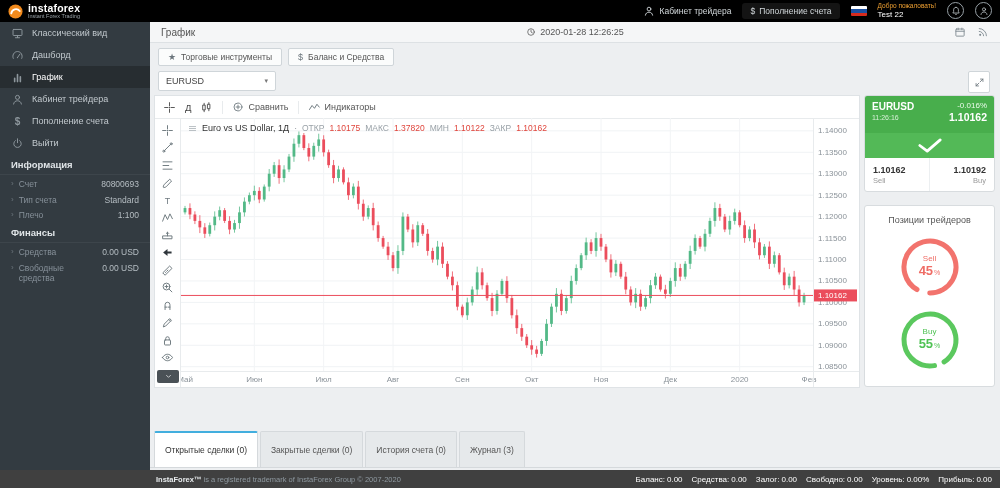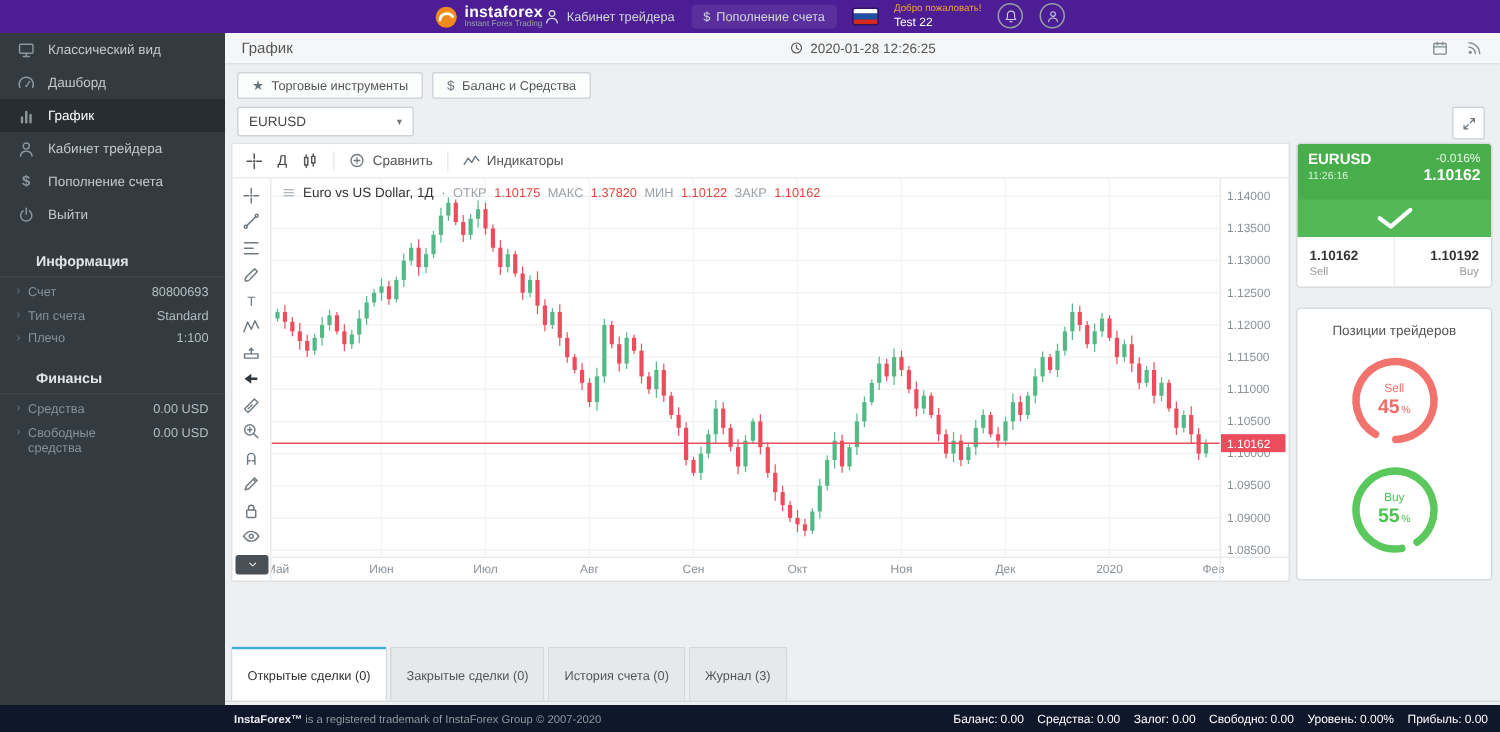--- a/index.html
+++ b/index.html
@@ -2,50 +2,50 @@
 <html><head>
 <meta charset="utf-8">
 <style>
   html,body{margin:0;padding:0}
   body{width:1000px;height:488px;position:relative;overflow:hidden;background:#edeff1;
        font-family:"Liberation Sans","DejaVu Sans",sans-serif;-webkit-font-smoothing:antialiased}
   svg{display:block}
   .i{stroke:currentColor;fill:none;stroke-width:1.2;stroke-linecap:round;stroke-linejoin:round}
 
   
-  .topbar{position:absolute;top:0;left:0;width:1000px;height:22px;background:#4c1d95;z-index:30;
-          display:flex;align-items:center;justify-content:center;padding:0 8px;box-sizing:border-box}
+  .topbar{position:absolute;top:0;left:0;width:1000px;height:22px;background:#000000;z-index:30;
+          display:flex;align-items:center;justify-content:space-between;padding:0 8px;box-sizing:border-box}
   .brand{display:flex;align-items:center;gap:5px}
   .brand-txt{line-height:1}
   .brand-name{color:#fff;font-size:10.5px;font-weight:bold;letter-spacing:.2px}
   .brand-tag{color:#98a1a7;font-size:5.5px;margin-top:1px}
   .tb-right{display:flex;align-items:center;gap:11px}
   .tb-item{display:flex;align-items:center;gap:4px;color:#d2d8db;font-size:8.5px;cursor:pointer}
   .pill{background:rgba(255,255,255,.08);border-radius:3px;padding:3px 8px}
   .flag{width:16px;height:10px;border-radius:1px;overflow:hidden;display:flex;flex-direction:column;box-shadow:0 0 0 1px rgba(0,0,0,.35)}
   .flag i{flex:1}
   .flag .f1{background:#fff}.flag .f2{background:#1c50a1}.flag .f3{background:#d52b1e}
   .welcome{line-height:1.2}
   .w1{color:#f0a132;font-size:6.5px}
   .w2{color:#fff;font-size:8px}
   .round{width:15px;height:15px;border:1px solid #97a0a6;border-radius:50%;display:flex;align-items:center;justify-content:center;color:#c6cdd1;cursor:pointer}
 
   
   .sidebar{position:absolute;top:22px;left:0;width:150px;bottom:7px;background:#333b41;z-index:20}
   .side-item{height:22px;display:flex;align-items:center;gap:8px;padding:0 11px;color:#c2c9ce;font-size:9px;cursor:pointer}
   .side-item .ic{width:13px;color:#8d969c;display:flex;justify-content:center}
   .side-item.active{background:#272d31;color:#fff}
-  .side-sec{margin-top:10px;padding:5px 24px 4px;color:#dfe4e7;font-weight:bold;font-size:9.5px;border-bottom:1px solid #3d454b}
+  .side-sec{padding:5px 11px 4px;color:#dfe4e7;font-weight:bold;font-size:9.5px;border-bottom:1px solid #3d454b}
   .side-row{display:flex;justify-content:space-between;align-items:flex-start;padding:4px 11px 1px;font-size:8.5px}
   .side-row .lbl{color:#87919a;display:flex;gap:5px;max-width:82px;line-height:1.25}
   .side-row .lbl .ch{color:#6b757c;font-size:8px;line-height:1.2}
   .side-row .val{color:#b6bec3;text-align:right}
 
   
-  .bottombar{position:absolute;bottom:0;left:0;width:1000px;height:18px;background:#0f172a;z-index:30;
+  .bottombar{position:absolute;bottom:0;left:0;width:1000px;height:18px;background:#404040;z-index:30;
              display:flex;align-items:center;justify-content:space-between;padding:0 8px 0 156px;box-sizing:border-box}
   .copy{font-size:7.5px;color:#8f99a0;white-space:nowrap}
   .copy b{color:#e8ecee}
   .stats{display:flex;gap:9px;font-size:8px;color:#fff;white-space:nowrap}
   .st b{font-weight:normal;margin-right:2px}
 
   
   .main{position:absolute;left:150px;top:22px;right:0;bottom:18px;background:#edeff1;overflow:hidden}
   .mheader{height:20px;background:#f5f6f7;border-bottom:1px solid #dde1e4;display:flex;align-items:center;padding:0 11px;position:relative}
   .mtitle{font-size:10px;color:#555;z-index:2}

